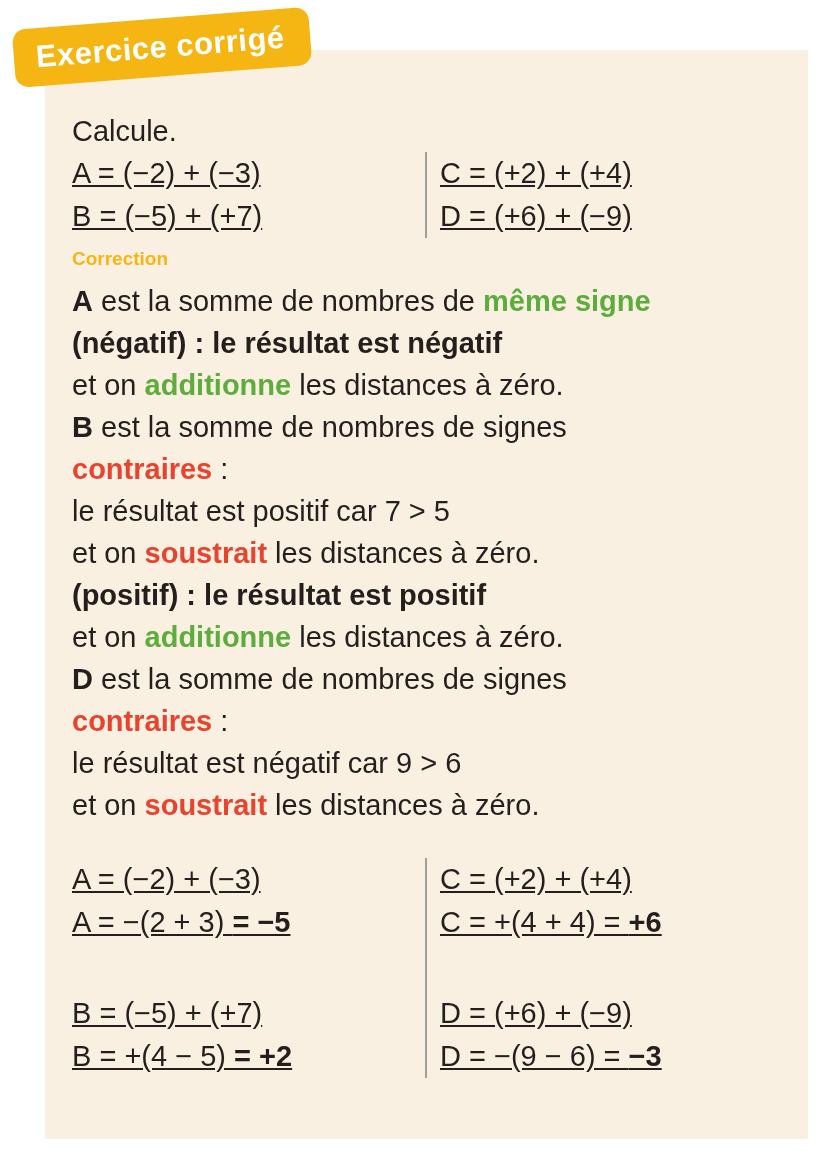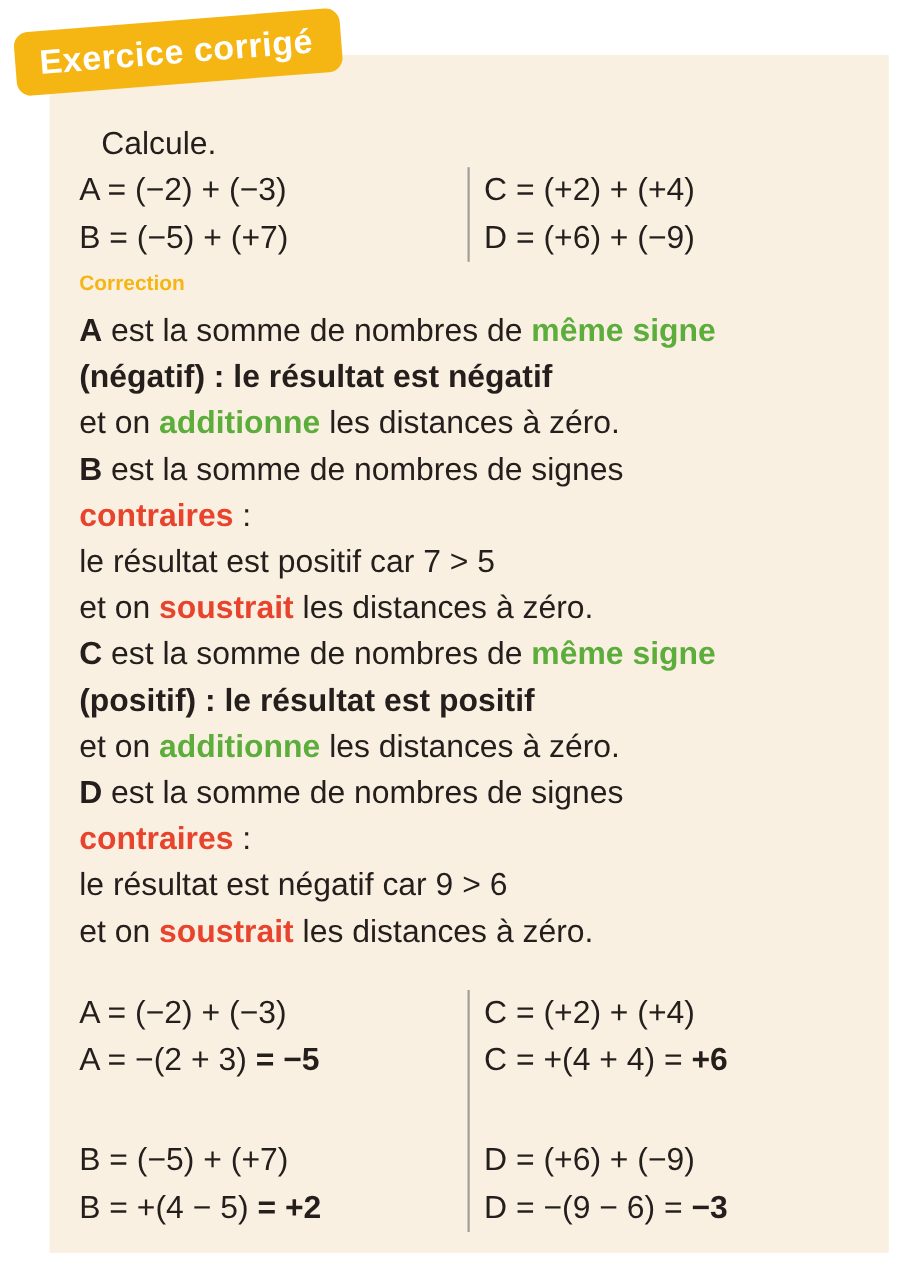--- a/index.html
+++ b/index.html
@@ -49,22 +49,22 @@
     font-size:29px;
   }
   .rich-line{
     line-height:42px;
     white-space:nowrap;
   }
   .seg-n{font-weight:normal;}
   .seg-b{font-weight:bold;}
   .seg-g{color:var(--green);font-weight:bold;}
   .seg-r{color:var(--red);font-weight:bold;}
-  .calc-title{line-height:42px;margin-left:20px;}
-  .eq-row{display:flex;align-items:flex-start;}
+  .calc-title{line-height:42px;}
+  .eq-row{display:flex;align-items:flex-start;text-decoration:underline;}
   .eq-row .rich-line{line-height:43px;}
   .eq-col-left{width:353px;flex:0 0 353px;}
   .eq-col-right{
     border-left:2px solid var(--divider);
     padding-left:13px;
     flex:1 1 auto;
   }
   .correction-heading{
     color:var(--yellow);
     font-weight:bold;
@@ -101,21 +101,20 @@
   <div class="correction-heading">Correction</div>
 
   <div>
       <div class="rich-line"><span class="seg-b">A</span><span class="seg-n"> est la somme de nombres de </span><span class="seg-g">même signe</span></div>
       <div class="rich-line"><span class="seg-b">(négatif) : le résultat est négatif</span></div>
       <div class="rich-line"><span class="seg-n">et on </span><span class="seg-g">additionne</span><span class="seg-n"> les distances à zéro.</span></div>
       <div class="rich-line"><span class="seg-b">B</span><span class="seg-n"> est la somme de nombres de signes</span></div>
       <div class="rich-line"><span class="seg-r">contraires</span><span class="seg-n"> :</span></div>
       <div class="rich-line"><span class="seg-n">le résultat est positif car 7 &gt; 5</span></div>
       <div class="rich-line"><span class="seg-n">et on </span><span class="seg-r">soustrait</span><span class="seg-n"> les distances à zéro.</span></div>
-      <div class="rich-line"><span class="seg-b">C</span><span class="seg-n"> est la somme de nombres de </span><span class="seg-g">même signe</span></div>
       <div class="rich-line"><span class="seg-b">(positif) : le résultat est positif</span></div>
       <div class="rich-line"><span class="seg-n">et on </span><span class="seg-g">additionne</span><span class="seg-n"> les distances à zéro.</span></div>
       <div class="rich-line"><span class="seg-b">D</span><span class="seg-n"> est la somme de nombres de signes</span></div>
       <div class="rich-line"><span class="seg-r">contraires</span><span class="seg-n"> :</span></div>
       <div class="rich-line"><span class="seg-n">le résultat est négatif car 9 &gt; 6</span></div>
       <div class="rich-line"><span class="seg-n">et on </span><span class="seg-r">soustrait</span><span class="seg-n"> les distances à zéro.</span></div>
     </div>
 
   <div class="eq-row solution-block">
     <div class="eq-col-left">

